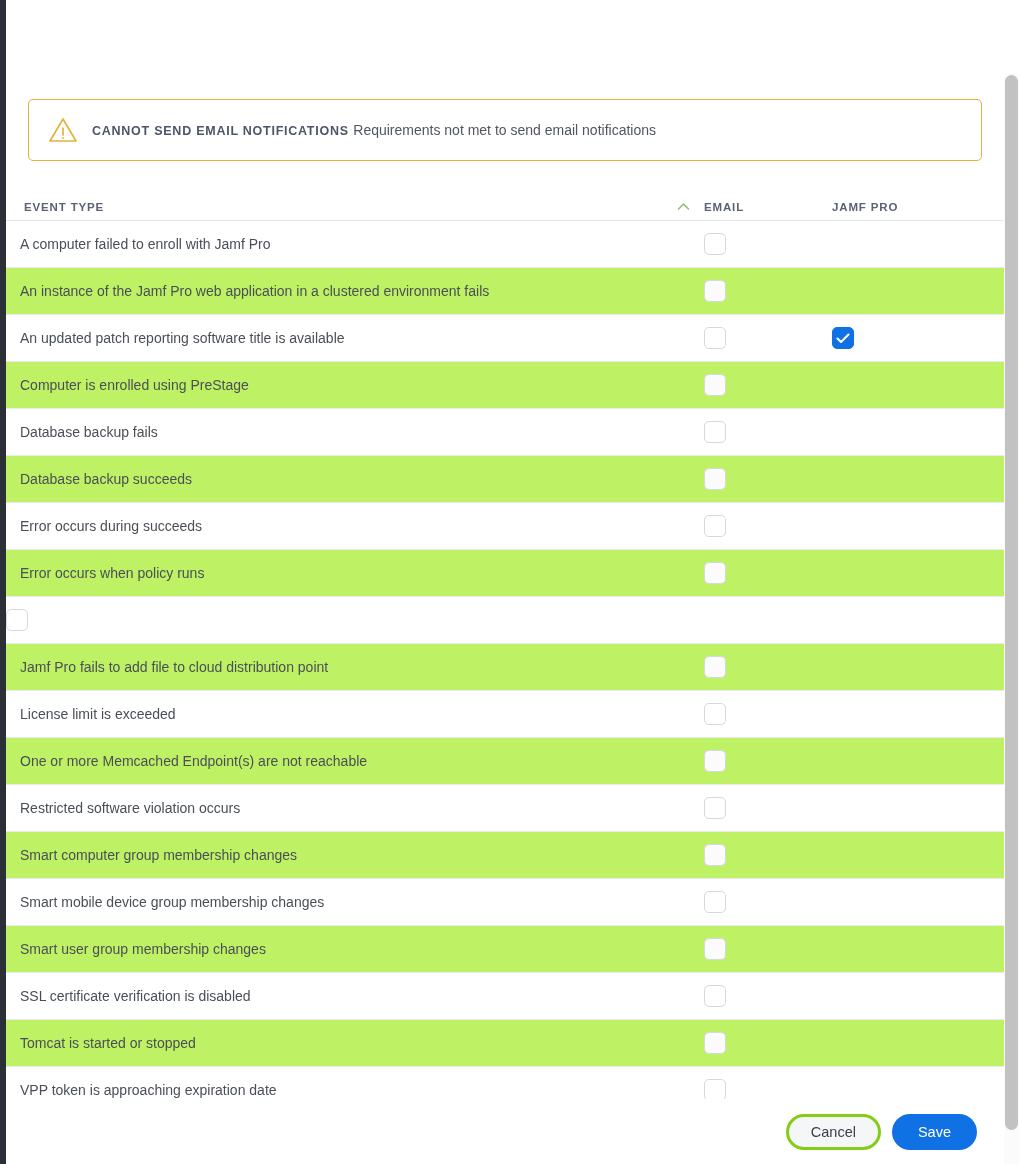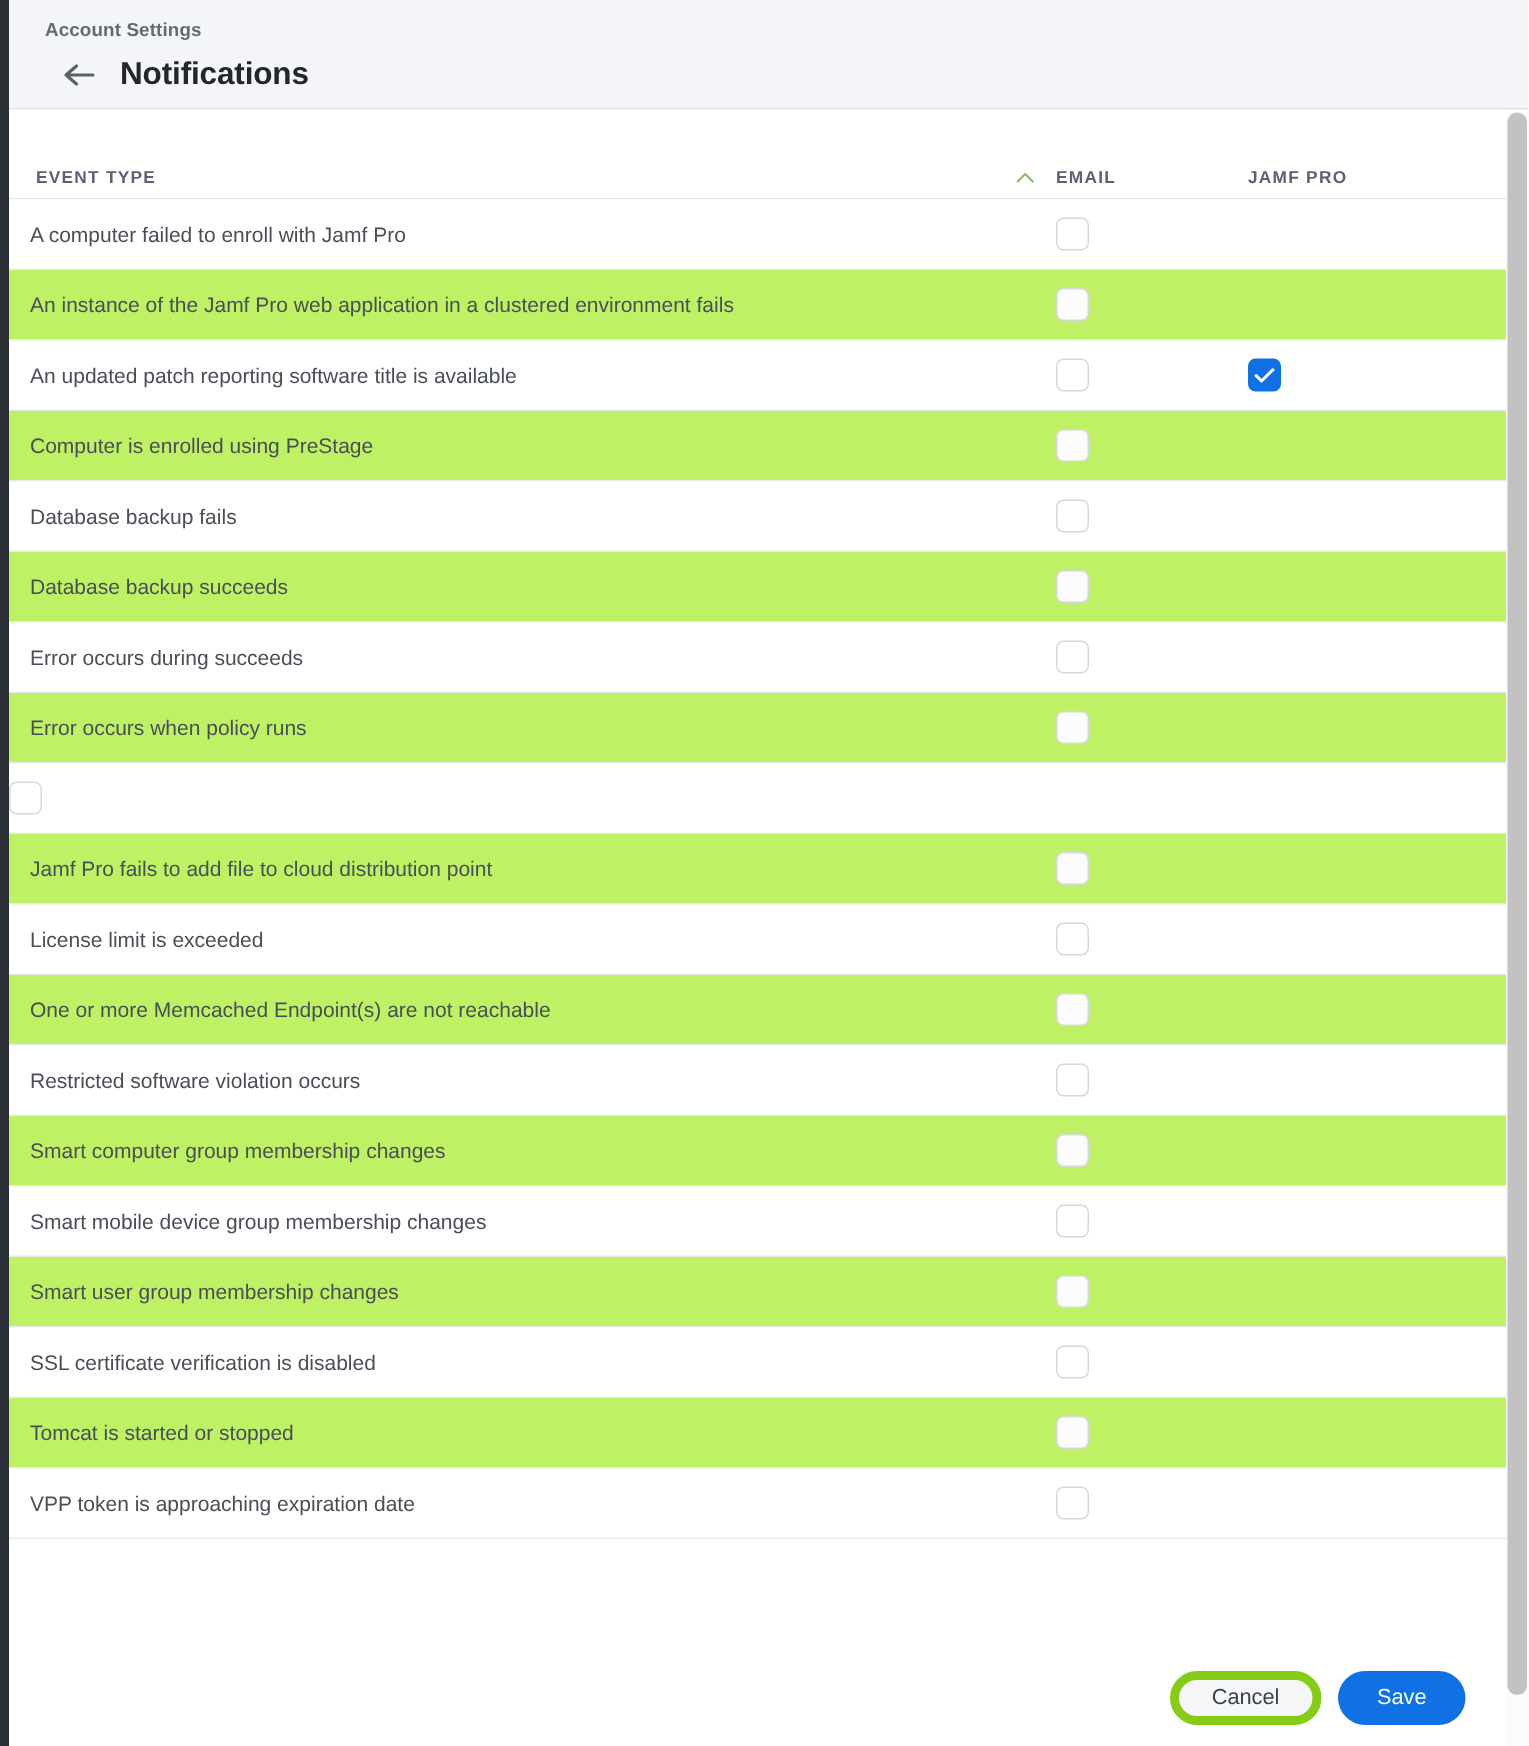--- a/index.html
+++ b/index.html
@@ -194,21 +194,21 @@
     border-radius: 20px;
     height: 36px;
     font-size: 14.5px;
     cursor: pointer;
     font-family: "Liberation Sans", sans-serif;
   }
   .btn-cancel {
     background: #f5f6f8;
     color: #3c4149;
     padding: 0 22px;
-    border: 6px solid #84cc16;
+    border: 3px solid #84cc16;
   }
   .btn-save {
     background: #1071e5;
     color: #ffffff;
     padding: 0 26px;
     margin-left: 11px;
     font-weight: normal;
   }
 
   
@@ -231,34 +231,36 @@
     cursor: pointer;
   }
 </style>
 </head>
 <body>
 
 <div class="app">
 
   <div class="left-edge"></div>
 
-  <div class="header">
-    <div class="breadcrumb">Account Settings</div>
-    <div class="title-row">
-      <span class="back-arrow">
-        <svg width="22" height="16" viewBox="0 0 22 16">
-          <path d="M2 8 L9 2 M2 8 L9 14 M2 8 L20 8" stroke="#5a5f68" stroke-width="2.1" fill="none" stroke-linecap="round" stroke-linejoin="round"></path>
+
+  <div class="content">
+
+    <div class="banner">
+      <span class="banner-icon">
+        <svg width="30" height="28" viewBox="0 0 30 28">
+          <path d="M15 3 L28 25 L2 25 Z" fill="none" stroke="#e2b33c" stroke-width="1.7" stroke-linejoin="round"></path>
+          <line x1="15" y1="12" x2="15" y2="19" stroke="#e2b33c" stroke-width="1.7" stroke-linecap="round"></line>
+          <circle cx="15" cy="22" r="0.95" fill="#e2b33c"></circle>
         </svg>
       </span>
-      <span class="page-title">Notifications</span>
+      <span class="banner-text">
+        <span class="banner-title">CANNOT SEND EMAIL NOTIFICATIONS</span>
+        <span class="banner-sub">Requirements not met to send email notifications</span>
+      </span>
     </div>
-  </div>
-
-  <div class="content">
-
 
     <div class="table">
       <div class="thead">
         <span class="th th-event">
           <span>EVENT TYPE</span>
           <span class="sort-chevron">
             <svg width="13" height="9" viewBox="0 0 13 9">
               <path d="M1.5 7 L6.5 2 L11.5 7" fill="none" stroke="#8fbd6f" stroke-width="1.5" stroke-linecap="round" stroke-linejoin="round"></path>
             </svg>
           </span>

